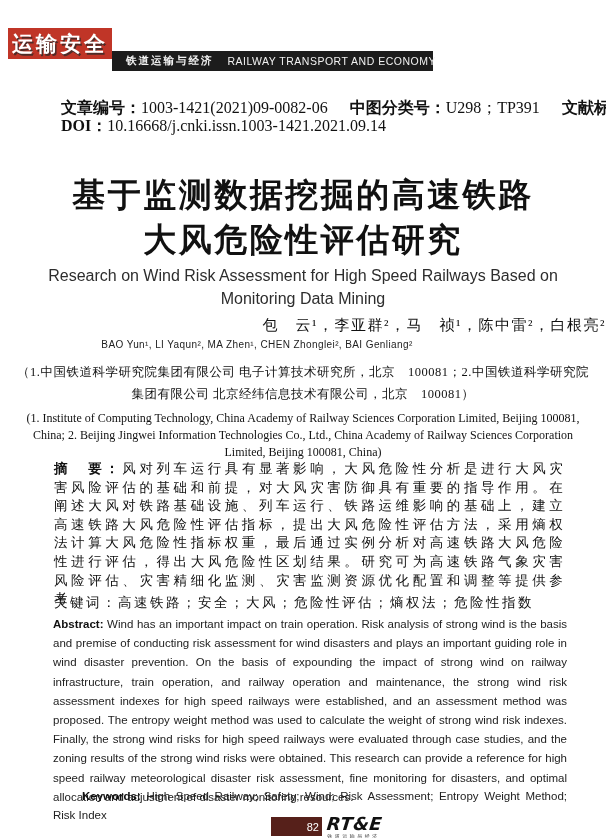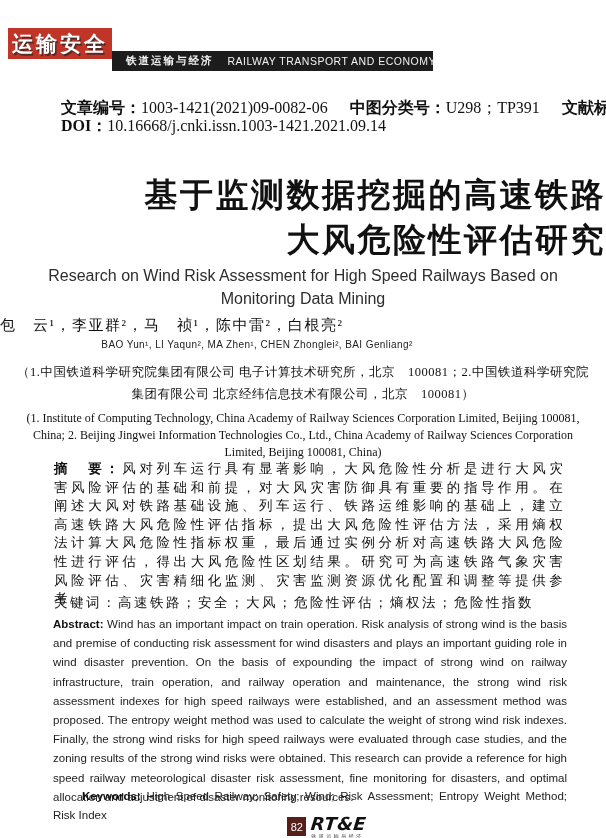--- a/index.html
+++ b/index.html
@@ -28,32 +28,32 @@
     text-shadow:1.5px 1.5px 0 rgba(40,40,40,.75);
     white-space:nowrap;
   }
   
   .meta{position:absolute;left:25px;top:99px;font-size:16px;line-height:18px;color:#111;margin-left:36px;}
   .meta p{margin:0;white-space:nowrap;}
   .meta .lbl{font-weight:bold;}
   .meta .gap{display:inline-block;width:22px;}
   
   .title-cn{
-    position:absolute;left:0;top:172px;width:606px;text-align:right;
+    position:absolute;left:0;top:172px;width:606px;text-align:center;
     font-family:"DejaVu Sans", sans-serif;font-weight:900;
     font-size:33px;line-height:45px;letter-spacing:2.5px;color:#111;margin:0;
   }
   .title-en{
     position:absolute;left:0;top:264px;width:606px;text-align:center;
     font-family:"Liberation Sans", sans-serif;font-weight:400;
     font-size:16px;line-height:23px;color:#2d2d2d;margin:0;
   }
   
   .authors-cn{
-    position:absolute;left:0;top:315px;width:606px;text-align:left;
+    position:absolute;left:0;top:315px;width:606px;text-align:right;
     font-size:15px;line-height:20px;letter-spacing:1.5px;color:#111;margin:0;
   }
   .authors-en{
     position:absolute;left:0;top:338px;width:514px;text-align:center;
     font-family:"Liberation Sans", sans-serif;font-size:10px;line-height:14px;
     letter-spacing:.4px;color:#222;margin:0;
   }
   
   .affil-cn{
     position:absolute;left:0;top:361px;width:606px;text-align:center;
@@ -90,21 +90,21 @@
   
   .footer{
     position:absolute;left:0;top:814px;width:606px;height:24px;
     display:flex;justify-content:center;align-items:flex-start;
     transform:translateX(24px);
   }
   .page-box{
     width:19px;height:19px;margin-top:3px;
     background:var(--footer_box,#56201a);color:#fff;
     display:flex;align-items:center;justify-content:center;
-    font-family:"Liberation Sans", sans-serif;font-size:11px;
+    font-family:"Liberation Sans", sans-serif;font-size:11px;padding-left:32px;
   }
   .logo-wrap{margin-left:5px;display:flex;flex-direction:column;align-items:flex-start;}
   .logo{
     font-family:"DejaVu Sans", sans-serif;font-weight:900;font-style:italic;
     font-size:18px;line-height:19px;letter-spacing:.5px;color:#111;
     transform:skewX(-6deg);
   }
   .logo-sub{
     font-size:5px;letter-spacing:2.5px;color:#333;line-height:6px;
     font-family:"Liberation Sans", sans-serif;white-space:nowrap;

